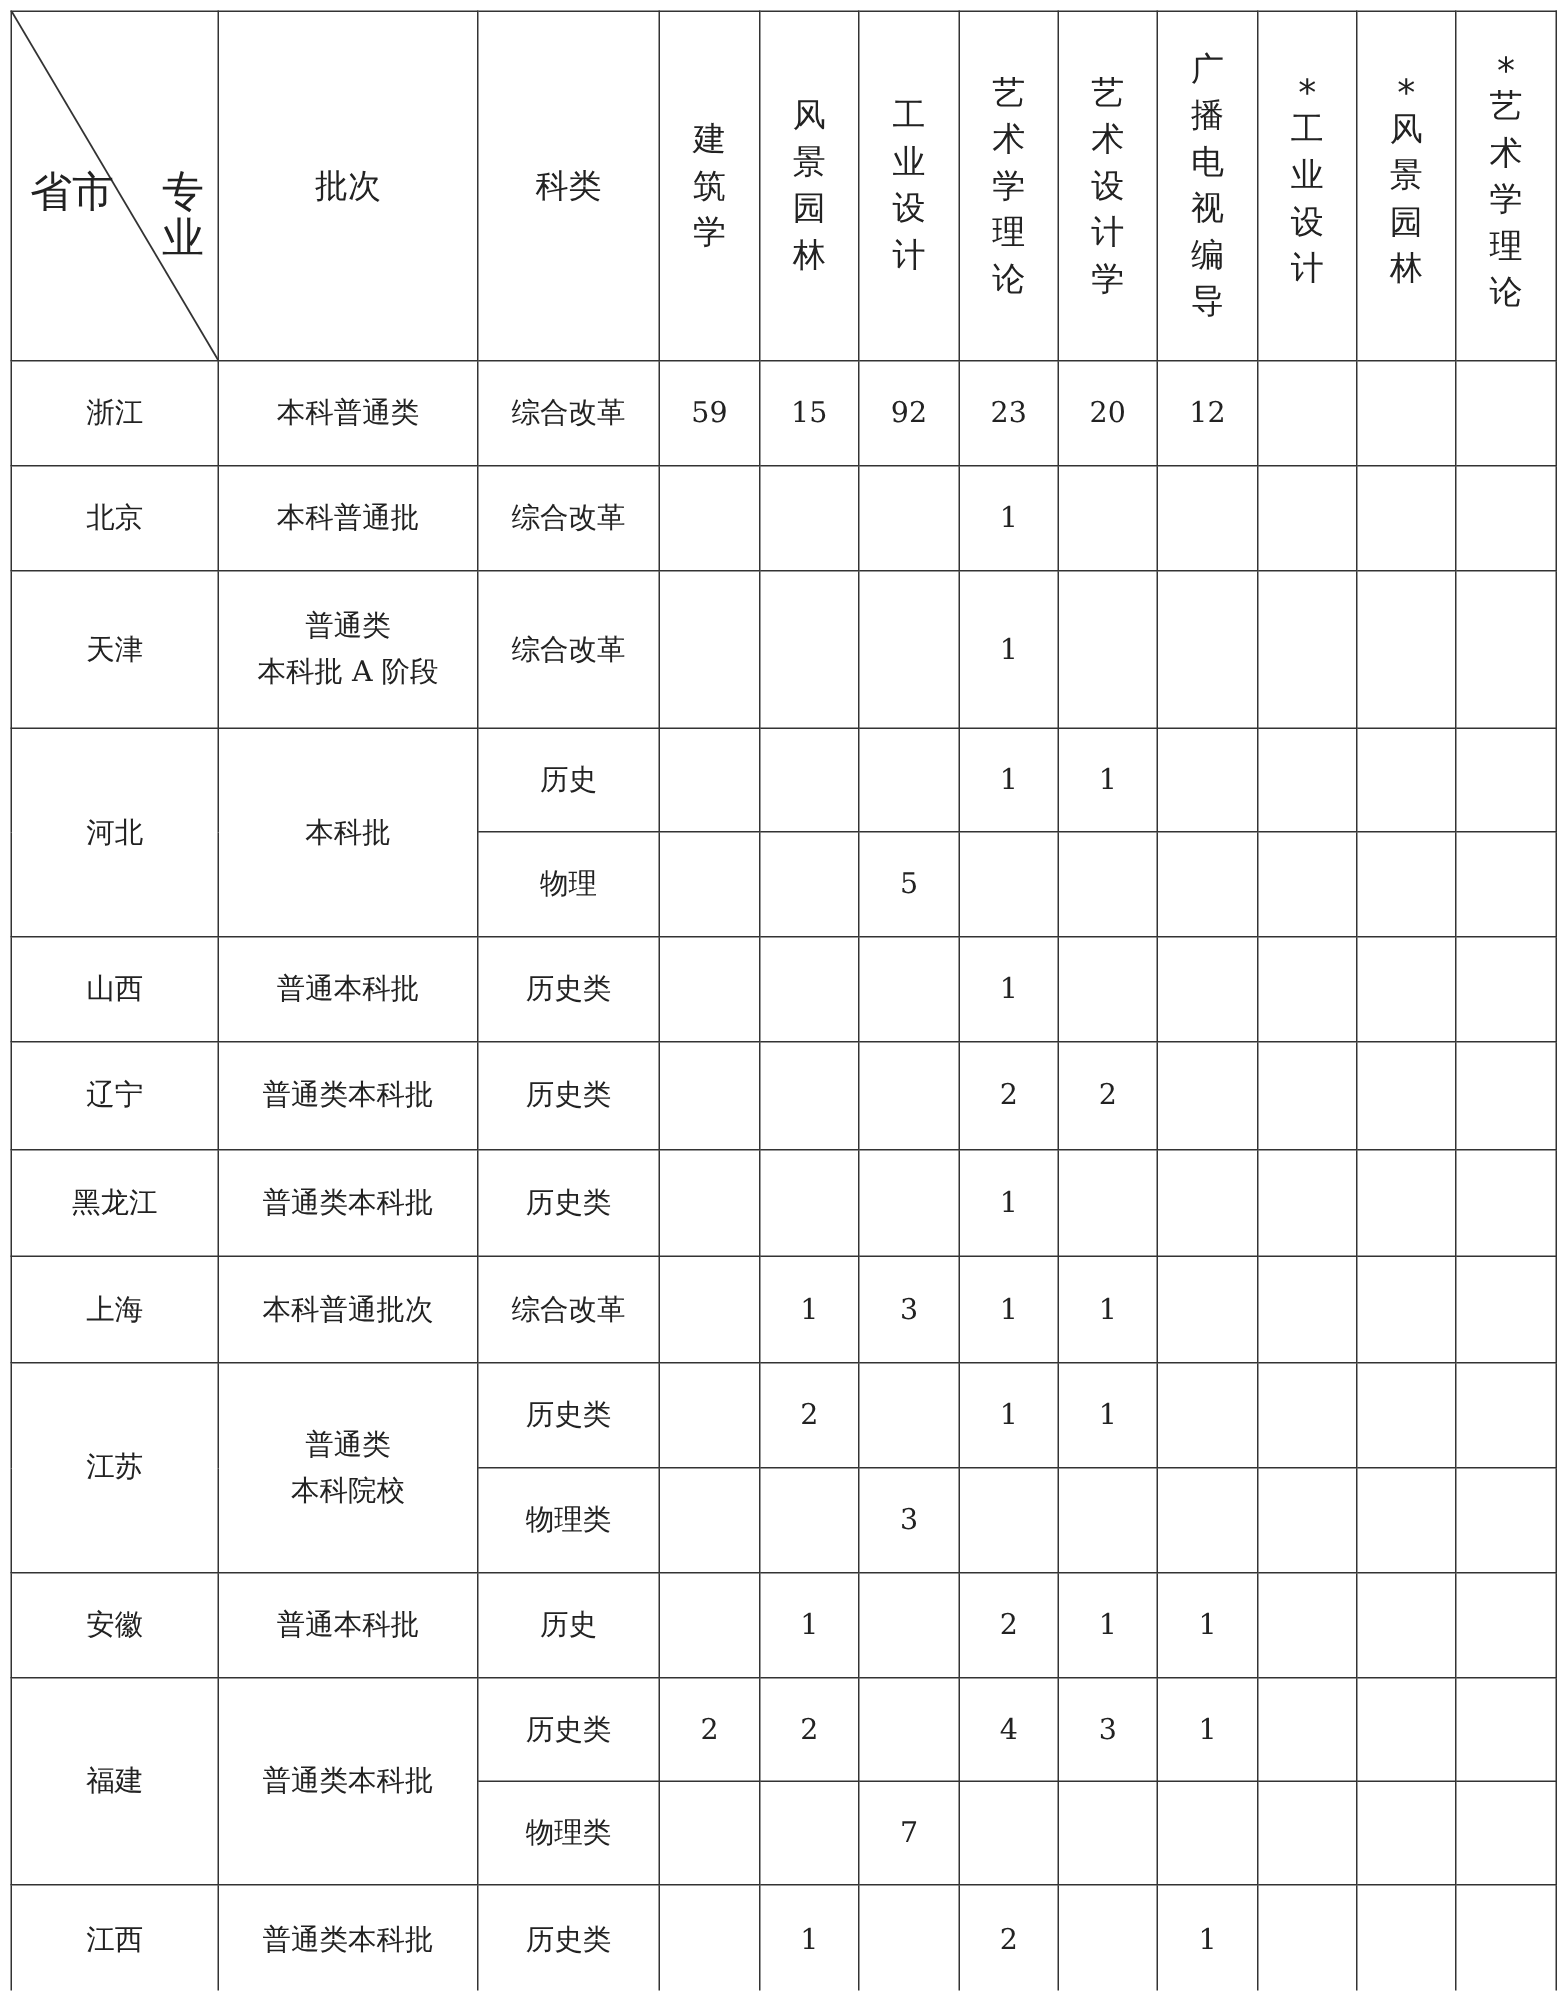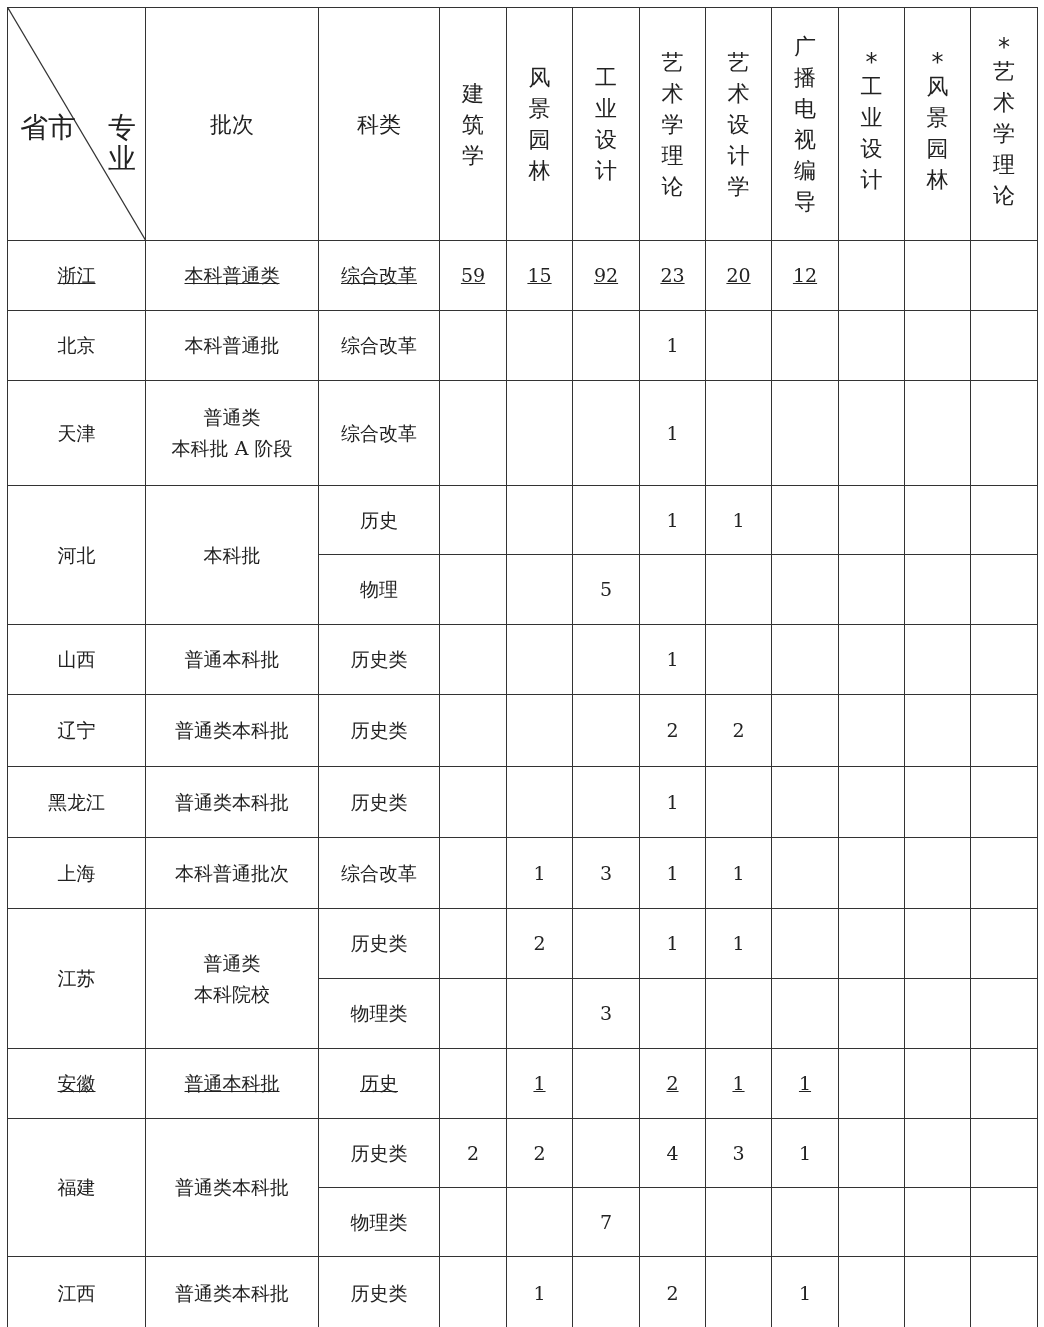--- a/index.html
+++ b/index.html
@@ -120,21 +120,21 @@
             <span>艺</span>
             <span>术</span>
             <span>学</span>
             <span>理</span>
             <span>论</span>
           </span>
         </th>
     </tr>
   </thead>
   <tbody id="tbody">
-      <tr style="height: 70px; text-decoration: underline;">
+      <tr style="height: 70px;">
         <td rowspan="1">浙江</td>
         <td rowspan="1">
           <div>本科普通类</div>
         </td>
         <td>综合改革</td>
         <td class="num">59</td>
         <td class="num">15</td>
         <td class="num">92</td>
         <td class="num">23</td>
         <td class="num">20</td>
@@ -290,21 +290,21 @@
         <td class="num"></td>
         <td class="num"></td>
         <td class="num">3</td>
         <td class="num"></td>
         <td class="num"></td>
         <td class="num"></td>
         <td class="num"></td>
         <td class="num"></td>
         <td class="num"></td>
       </tr>
-      <tr style="height: 70px; text-decoration: underline;">
+      <tr style="height: 70px;">
         <td rowspan="1">安徽</td>
         <td rowspan="1">
           <div>普通本科批</div>
         </td>
         <td>历史</td>
         <td class="num"></td>
         <td class="num">1</td>
         <td class="num"></td>
         <td class="num">2</td>
         <td class="num">1</td>

